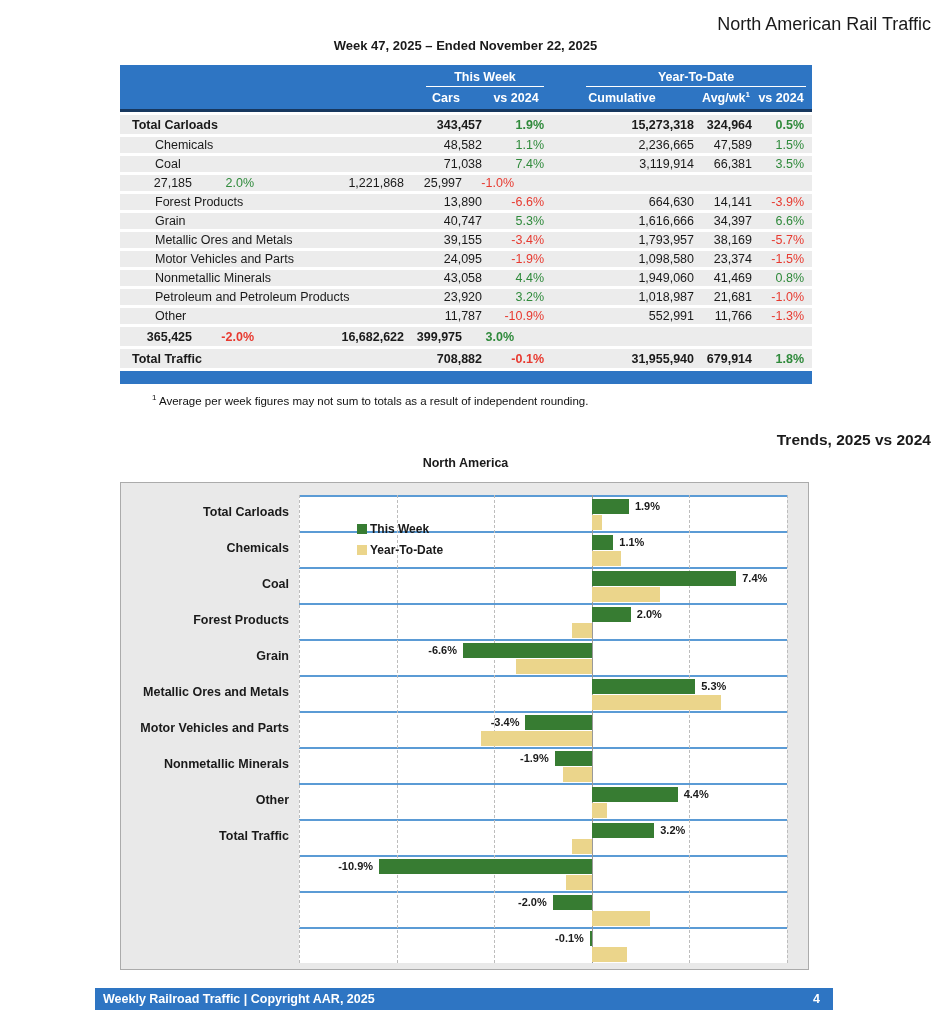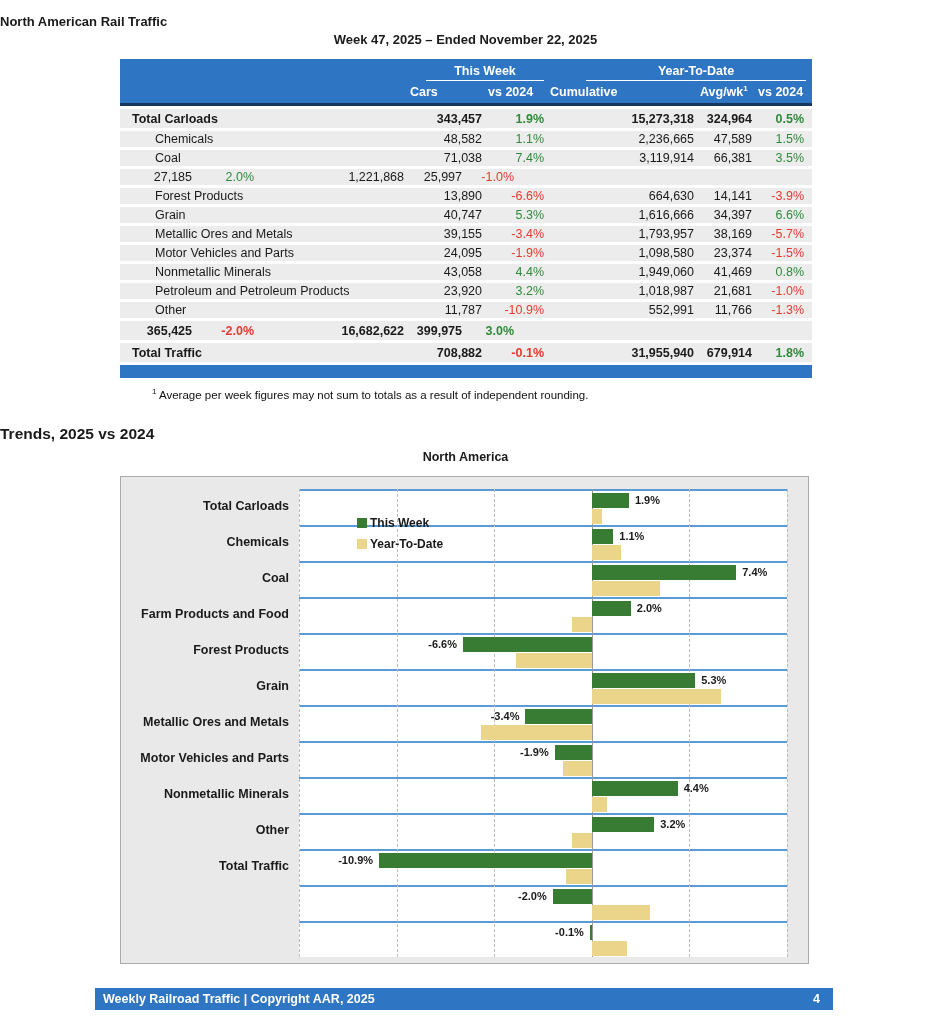--- a/index.html
+++ b/index.html
@@ -1,56 +1,56 @@
 <!DOCTYPE html>
 <html><head>
 <meta charset="utf-8">
 <style>
   html,body{margin:0;padding:0;}
   body{
     width:931px;height:1024px;position:relative;background:#ffffff;
     font-family:"Liberation Sans",sans-serif;color:#1a1a1a;overflow:hidden;
   }
   
-  .page-title{margin-top:14px;text-align:left;font-size:13px;font-weight:bold;}
+  .page-title{margin-top:14px;text-align:right;font-size:18px;font-weight:normal;}
   .page-subtitle{margin-top:3px;text-align:center;font-size:13px;font-weight:bold;}
 
   
   .table-wrap{margin:12px 0 0 120px;width:692px;}
   .thead{background:#2e75c3;color:#fff;border-bottom:3px solid #17375e;padding-top:5px;}
   .hrow{display:flex;}
   .c-label{flex:0 0 290px;}
   .c-cars{flex:0 0 78px;}
   .c-wkvs{flex:0 0 62px;}
   .c-cum{flex:0 0 150px;}
   .c-avg{flex:0 0 58px;}
   .c-ytdvs{flex:0 0 54px;}
   .g1{flex:0 0 140px;} .g2{flex:0 0 262px;}
   .group-title{display:block;text-align:center;font-weight:bold;font-size:12.5px;
     border-bottom:1.5px solid #fff;padding-bottom:2px;}
   .g1 .group-title{margin:0 6px 0 16px;}
   .g2 .group-title{margin:0 6px 0 36px;}
   .h2row{height:22px;align-items:center;font-weight:bold;font-size:12.5px;}
-  .h2row > div{text-align:left;padding-right:6px;box-sizing:border-box;}
+  .h2row > div{text-align:center;padding-right:6px;box-sizing:border-box;}
   .h2row .c-ytdvs{padding-right:8px;}
   sup{font-size:8px;}
   .tbody{margin-top:3px;}
   .t-row{display:flex;background:#ececec;height:16px;align-items:center;
     font-size:12.5px;margin-bottom:3px;}
   .t-row.total{font-weight:bold;height:19px;margin:2px 0 3px 0;}
   .t-row > div{text-align:right;padding-right:6px;box-sizing:border-box;white-space:nowrap;}
   .t-row .c-label{text-align:left;padding:0 0 0 35px;}
   .t-row.total .c-label{padding-left:12px;}
   .t-row .c-ytdvs{padding-right:8px;}
   .pos{color:#2f8a3b;} .neg{color:#e8392f;}
   .blue-bar{margin:2px 0 0 120px;width:692px;height:13px;background:#2e75c3;}
   .footnote{margin:9px 0 0 152px;font-size:11.5px;color:#111;}
 
   
-  .chart-title{margin-top:24px;text-align:left;font-size:15.5px;font-weight:bold;}
+  .chart-title{margin-top:24px;text-align:right;font-size:15.5px;font-weight:bold;}
   .chart-subtitle{margin-top:7px;text-align:center;font-size:12.5px;font-weight:bold;}
   .chart-box{margin:12px 0 0 120px;width:689px;box-sizing:border-box;background:#e9e9e9;
     border:1px solid #ababab;padding:12px 0 6px 0;}
   .chart-body{display:flex;}
   .labels-col{width:178px;}
   .cat-label{height:36px;display:flex;align-items:center;justify-content:flex-end;
     padding-right:10px;font-weight:bold;font-size:12.5px;text-align:right;line-height:1.05;}
   .plot-col{width:488px;}
   .bands{position:relative;}
   .band{height:36px;background:#fff;border-top:2px solid #5b9bd5;box-sizing:border-box;position:relative;}
@@ -225,21 +225,20 @@
 
 <div class="chart-box">
   <div class="chart-body">
     <div class="labels-col">
   <div class="cat-label">Total Carloads</div>
 
   <div class="cat-label">Chemicals</div>
 
   <div class="cat-label">Coal</div>
 
-  <div class="cat-label">Farm Products and Food</div>
 
   <div class="cat-label">Forest Products</div>
 
   <div class="cat-label">Grain</div>
 
   <div class="cat-label">Metallic Ores and Metals</div>
 
   <div class="cat-label">Motor Vehicles and Parts</div>
 
   <div class="cat-label">Nonmetallic Minerals</div>

